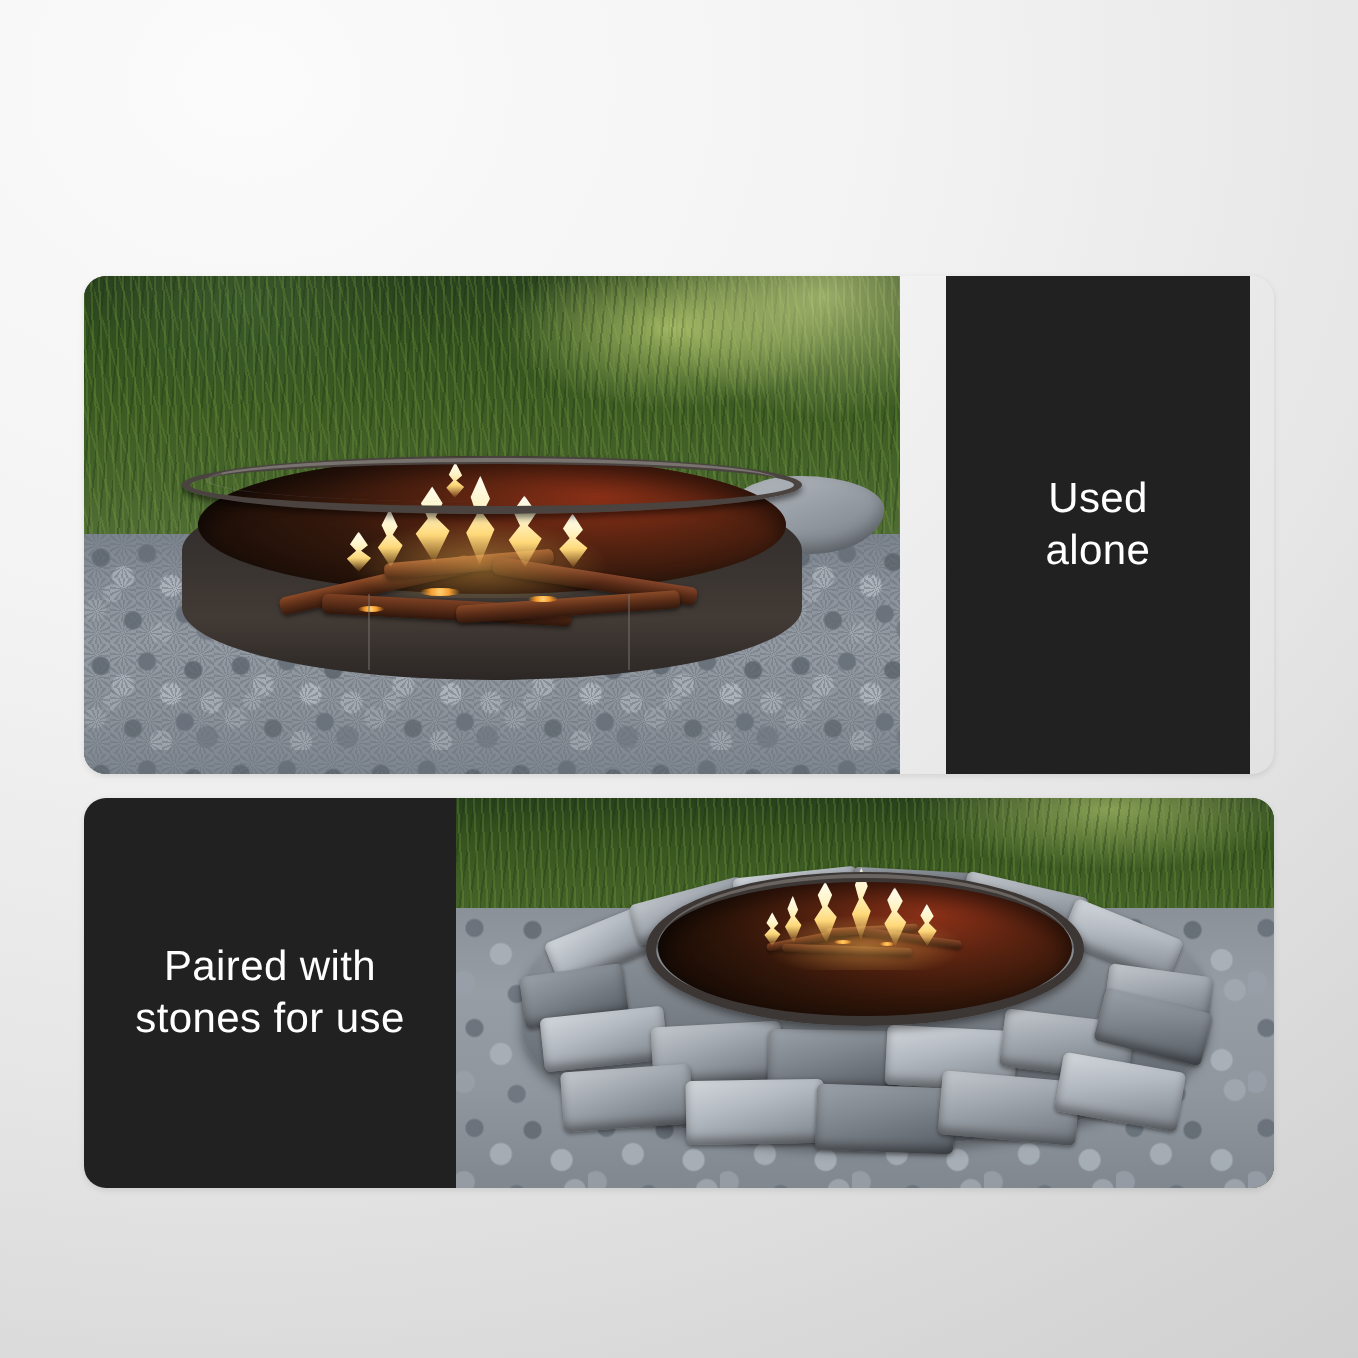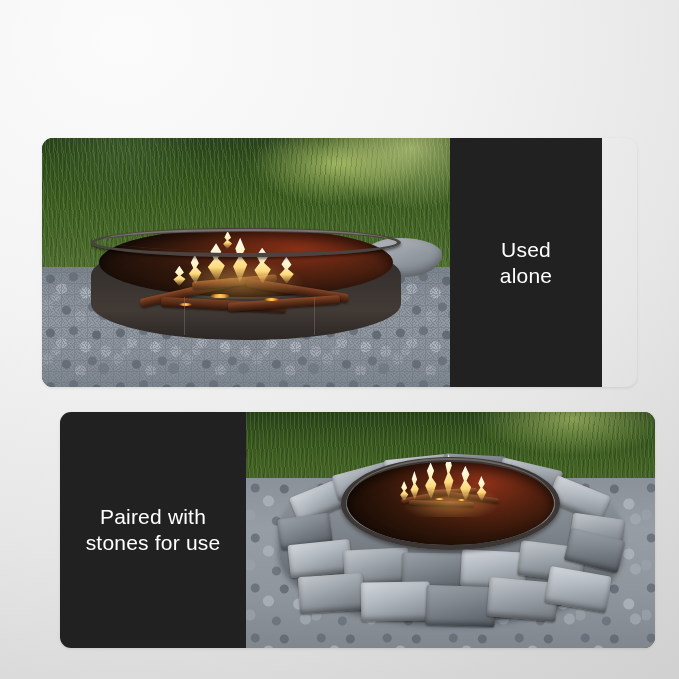--- a/index.html
+++ b/index.html
@@ -49,21 +49,21 @@
   .card{
     position:absolute;
     left:42px; width:595px;
     height:249px;
     border-radius:11px;
     overflow:hidden;
     display:flex;
     box-shadow:0 1px 3px rgba(0,0,0,.10);
   }
   #row1{ top:138px; }
-  #row2{ top:412px; height:236px;margin-left:18px; }
+  #row2{ top:399px; height:195px; }
 
   .panel-dark{
     background:#212121;
     display:flex; align-items:center; justify-content:center;
     flex:0 0 auto;
   }
   .panel-label{
     color:#ffffff;
     font-size:21px;
     line-height:26px;
@@ -74,21 +74,21 @@
   }
   .photo{
     position:relative;
     flex:0 0 auto;
     overflow:hidden;
     background:#3a4a2a;
   }
 
   
   #row1 .photo{ width:408px; }
-  #row1 .panel-dark{ width:152px; }
+  #row1 .panel-dark{ width:152px;margin-left:23px; }
   #row2 .panel-dark{ width:186px; }
   #row2 .photo{ width:409px; }
 
   
   .bg-grass{
     position:absolute; left:0; top:0; right:0; height:58%;
     background:
       radial-gradient(ellipse 30% 40% at 72% 18%, rgba(196,214,120,.75) 0%, rgba(140,170,70,0) 70%),
       radial-gradient(ellipse 26% 50% at 20% 10%, rgba(60,92,46,.9) 0%, rgba(60,92,46,0) 72%),
       linear-gradient(180deg,#28401f 0%, #31501f 22%, #3c5c24 48%, #46652c 72%, #55713a 100%);

